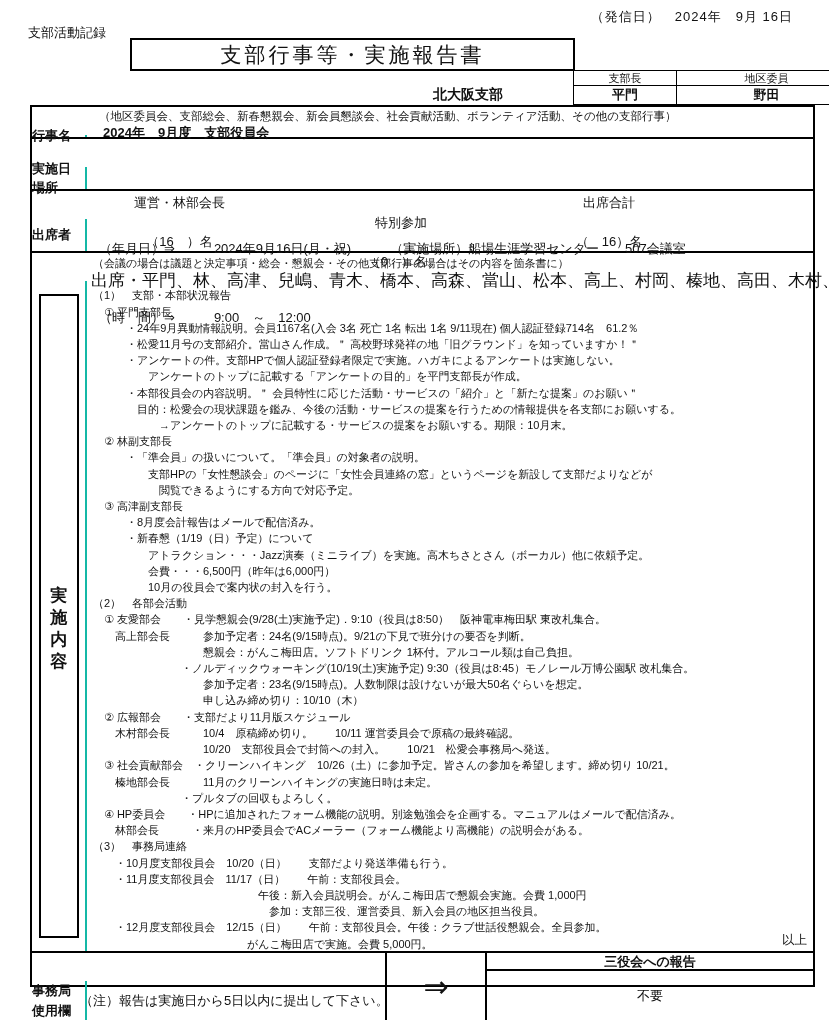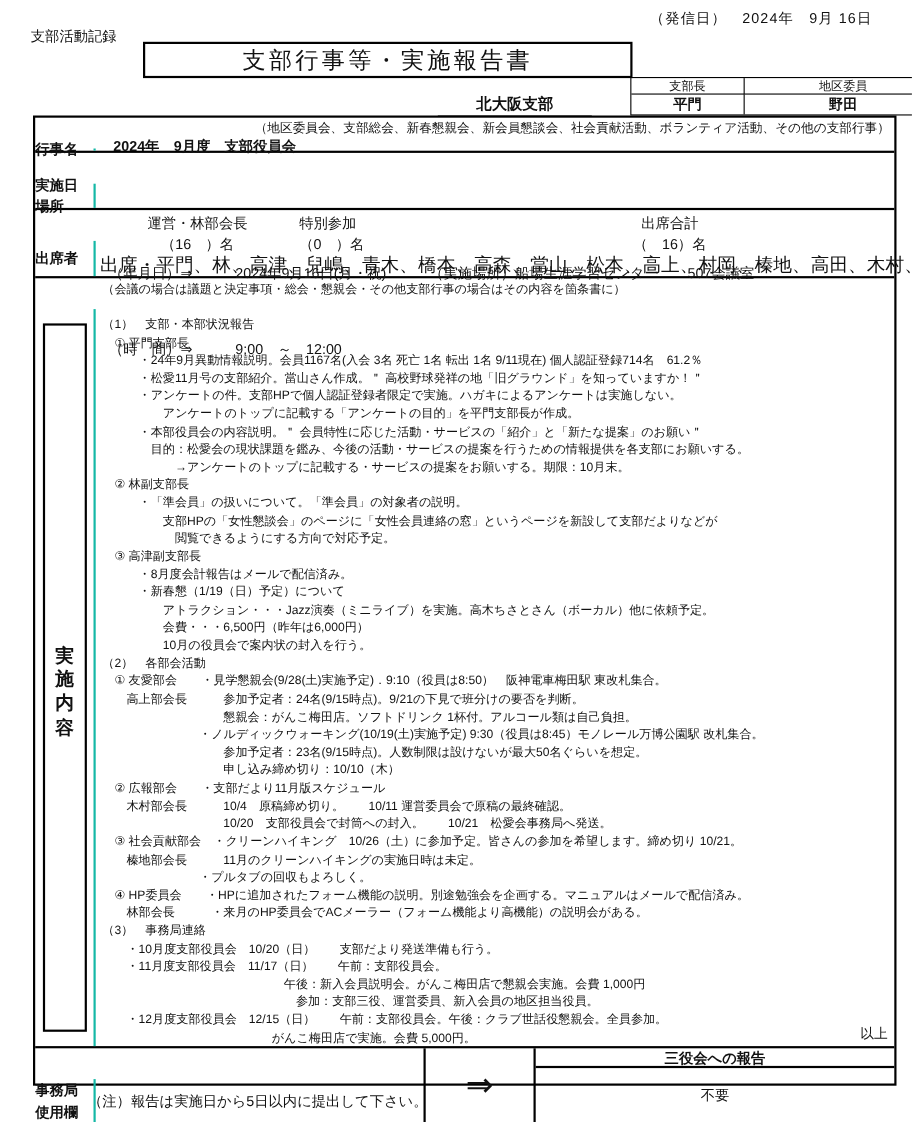--- a/index.html
+++ b/index.html
@@ -39,29 +39,29 @@
   }
   .row { display:flex; border-bottom:2px solid #000; }
   .row:last-child { border-bottom:none; }
   .label-cell {
     width:55px; border-right:2px solid #14b8a6; display:flex; flex-direction:column;
     align-items:flex-start; justify-content:center; font-size:13px; font-weight:bold;
     flex-shrink:0; line-height:1.5;margin-top:28px;
   }
   .row-event { height:32px; }
   .row-event .content { padding:1px 4px 0 6px; }
-  .event-note { font-size:11.5px;text-align:right; }
+  .event-note { font-size:11.5px; }
   .event-name { font-size:13px; font-weight:bold; padding-left:4px; }
   .row-schedule { height:52px; }
   .row-schedule .content { padding:3px 4px 0 6px; font-size:13px; line-height:23px; white-space:pre; }
   .row-attend { height:62px; }
   .row-attend .content { padding-top:1px; font-size:13px; }
   .attend-cols { display:flex; line-height:19px; }
   .attend-cols span:nth-child(1) { width:185px; text-align:center; }
-  .attend-cols span:nth-child(2) { width:155px; text-align:left; }
+  .attend-cols span:nth-child(2) { width:155px; text-align:right;margin-top:20px; }
   .attend-cols span:nth-child(3) { width:364px; text-align:center; }
   .attend-names { font-size:17px; padding-left:4px; line-height:20px; white-space:pre;text-align:center; }
   .row-content { height:700px; }
   .vlabel-box {
     border:2px solid #000; width:40px; height:96%; margin:4px auto;
     display:flex; align-items:center; justify-content:center;
   }
   .vlabel {
     writing-mode:vertical-rl; font-size:17px; font-weight:bold;
     letter-spacing:22px; white-space:nowrap;

